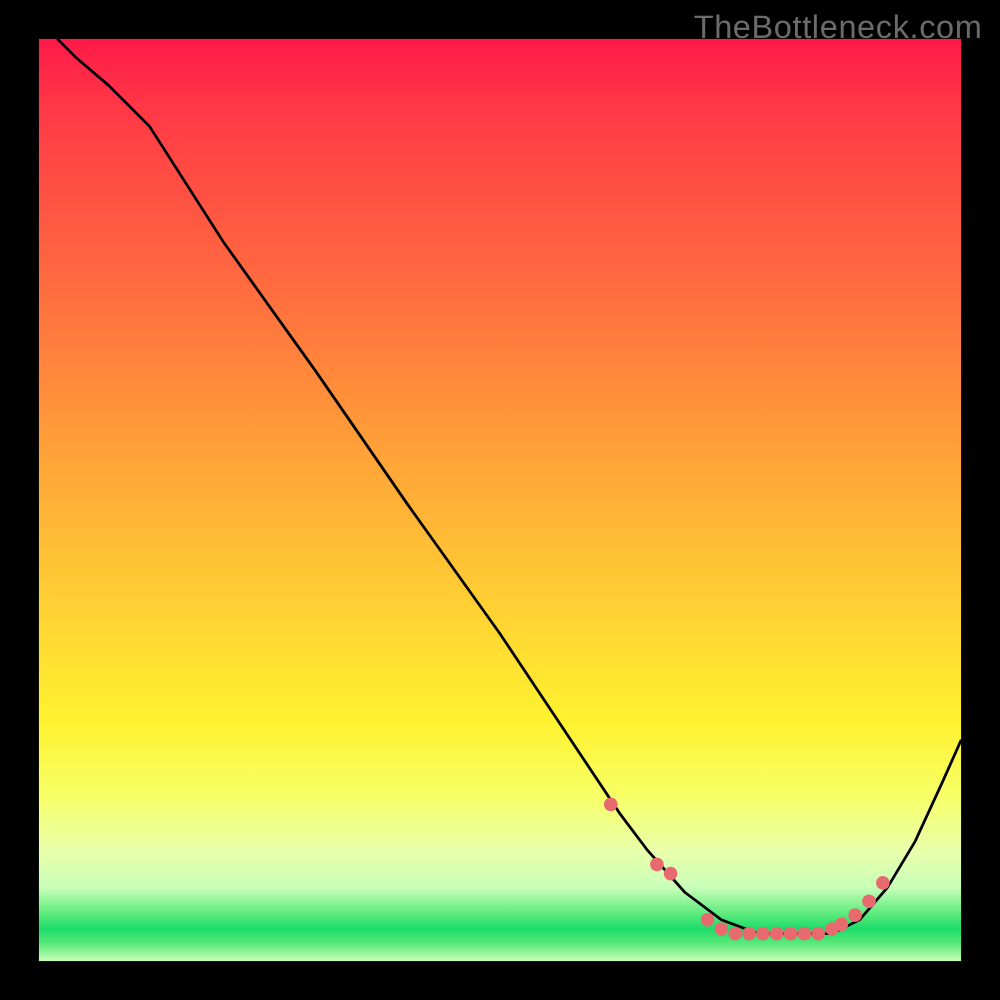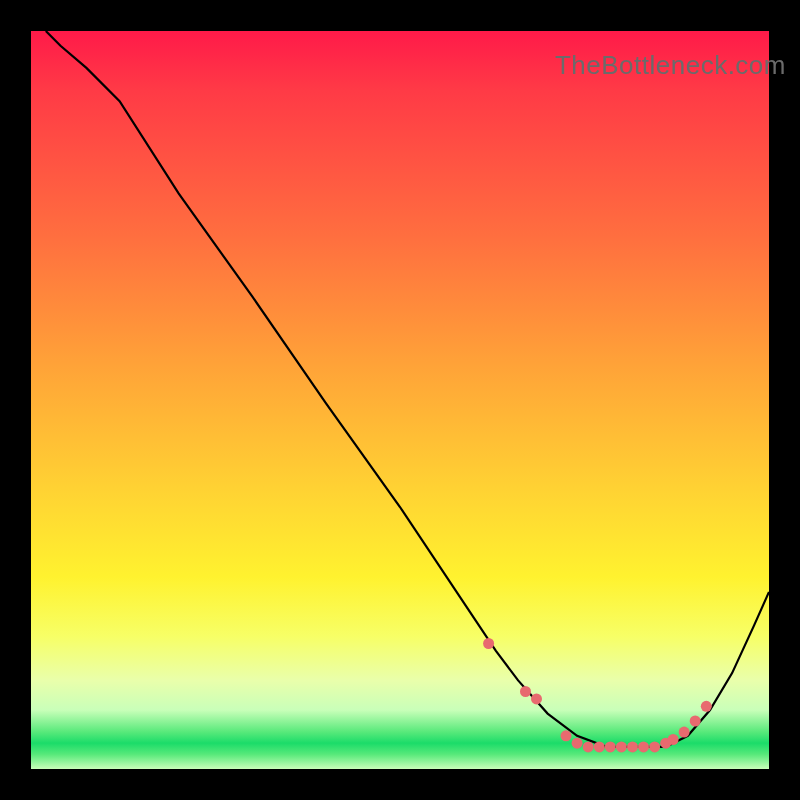--- a/index.html
+++ b/index.html
@@ -19,21 +19,20 @@
   }
   .watermark {
     position: absolute;
     top: 6px;
     right: 14px;
     color: #6b6b6b;
     font-size: 26px;
     font-weight: 400;
     letter-spacing: 0.5px;
     z-index: 30;
-    margin-top: 44px;
   }
   .plot-area {
     position: absolute;
     left: 31px;
     top: 31px;
     width: 738px;   
     height: 738px;
     overflow: hidden;
   }
   .gradient {

